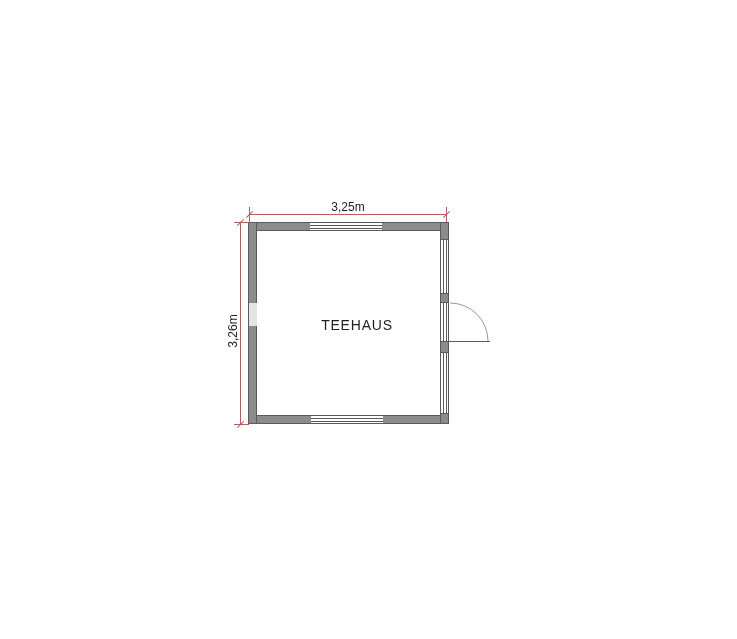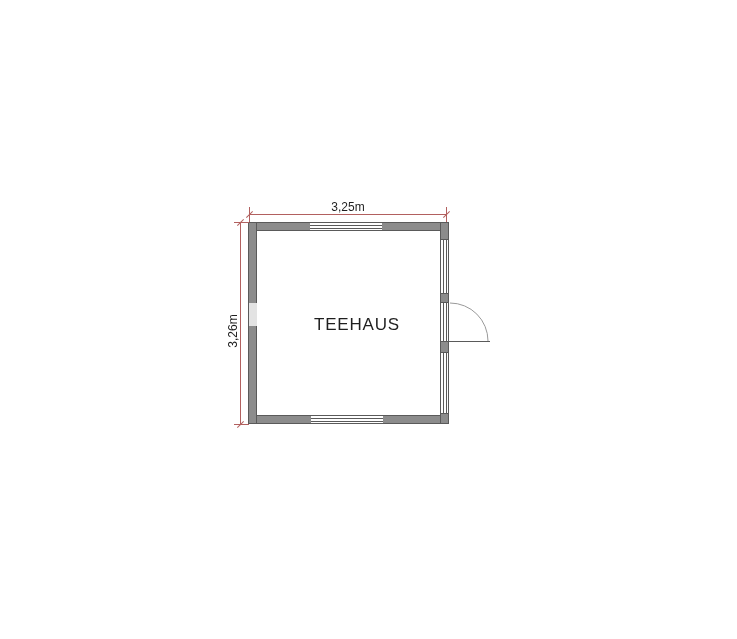--- a/index.html
+++ b/index.html
@@ -110,21 +110,21 @@
     left: 233px; top: 331px;
     transform: translate(-50%, -50%) rotate(-90deg);
     white-space: nowrap;
   }
 
   
   .room-label {
     left: 357px; top: 325px;
     transform: translate(-50%, -50%);
     color: var(--text, #1f1f1f);
-    font-size: 17px;
+    font-size: 14px;
     letter-spacing: 0.8px;
     white-space: nowrap;
     z-index: 4;
   }
 </style>
 </head>
 <body>
 
 <div id="canvas">
 

